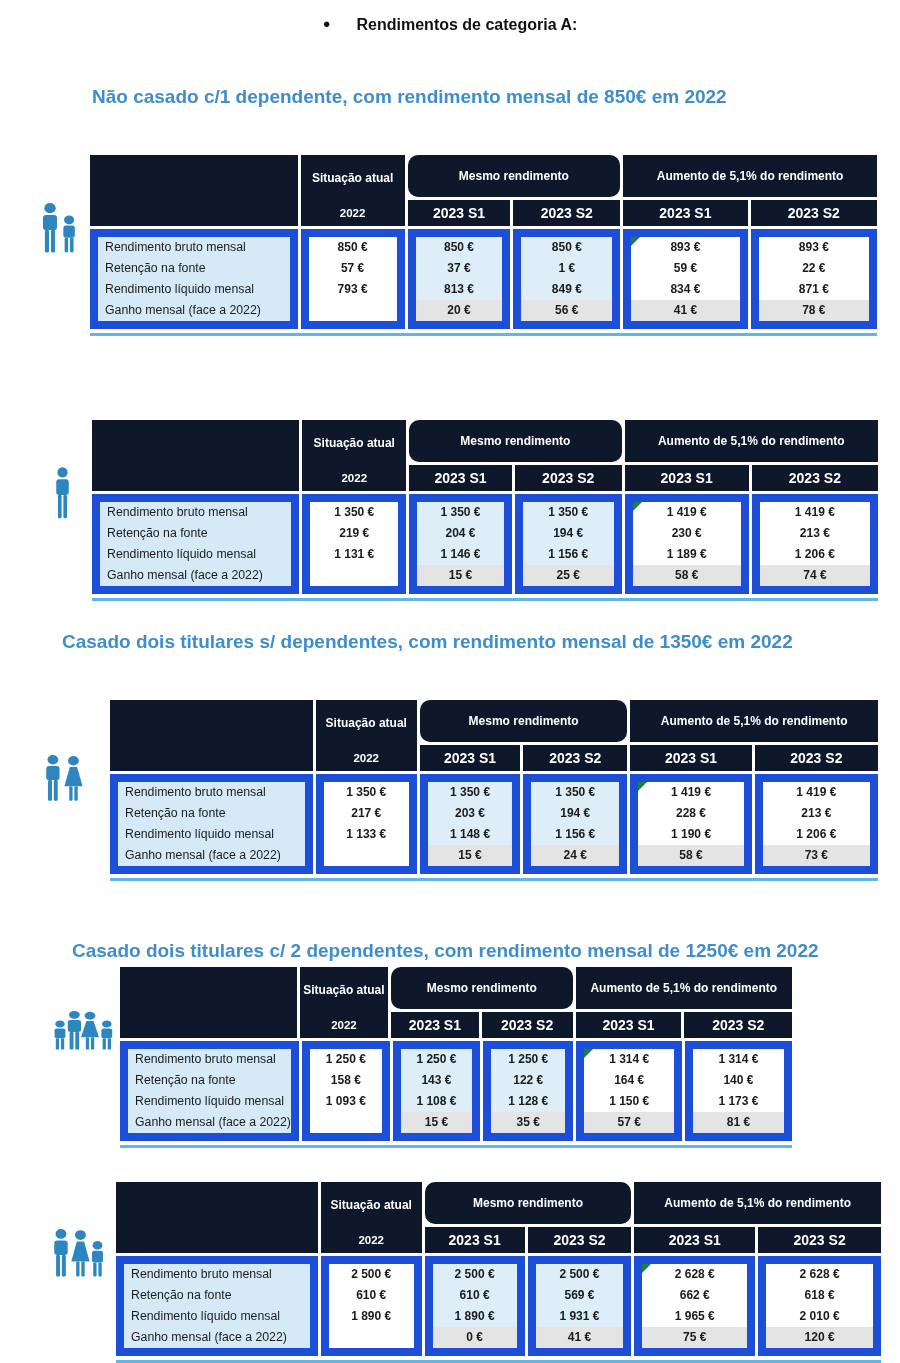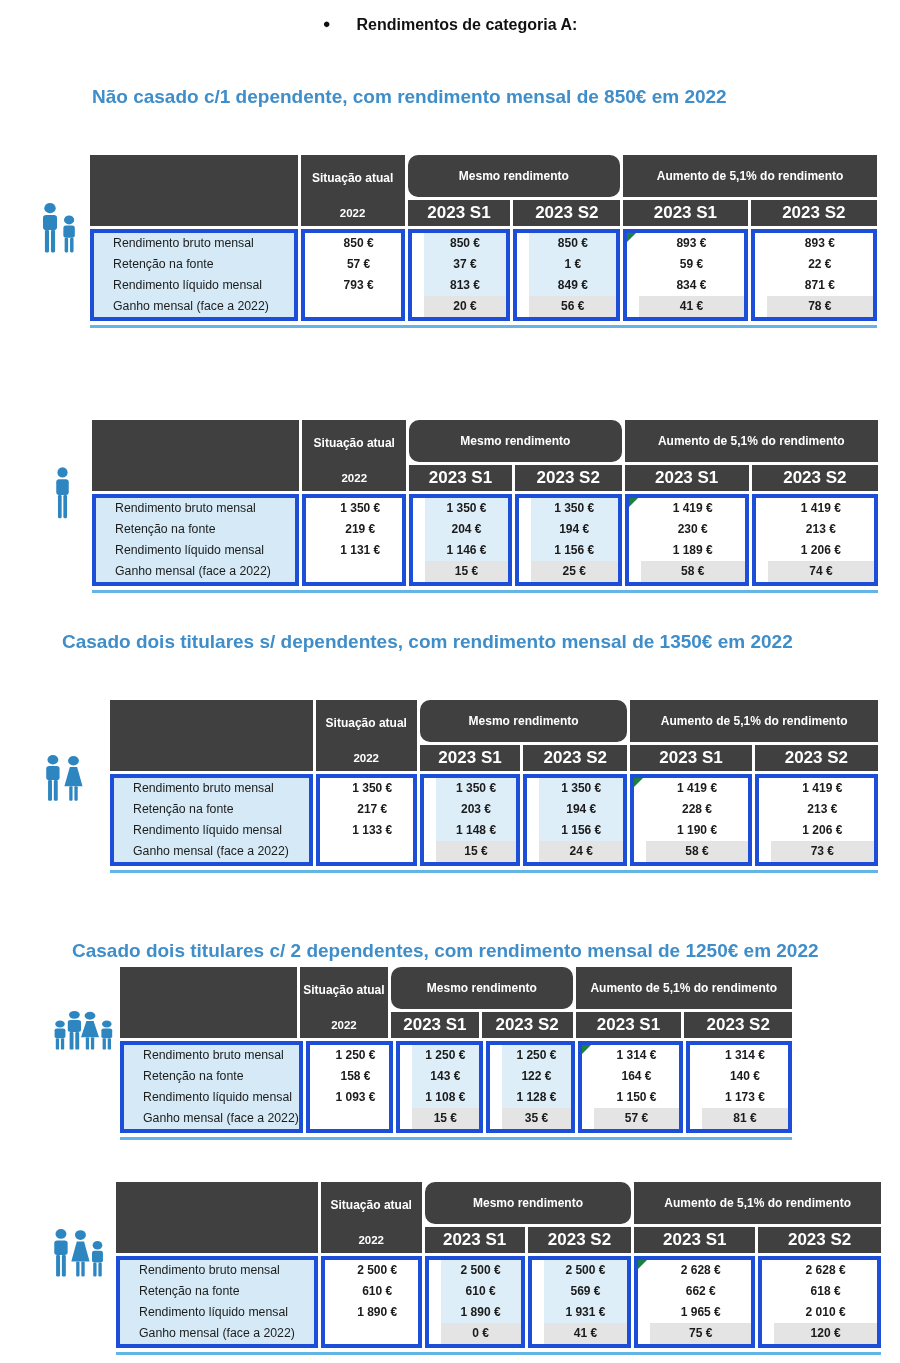--- a/index.html
+++ b/index.html
@@ -10,35 +10,35 @@
         font-size:16px;font-weight:bold;color:#111;}
   .bullet-title .dot{display:inline-block;margin-right:26px;font-size:13px;vertical-align:2px;}
 
   .section-title{position:absolute;font-size:19px;font-weight:bold;color:#3f8ec9;white-space:nowrap;}
 
   .picon{position:absolute;fill:#2e86c1;}
 
   .tbl{position:absolute;}
   .thead{display:grid;grid-template-columns:212fr 106fr 105fr 109fr 127fr 129fr;
          grid-template-rows:42px 26px;gap:3px;}
-  .hcell{background:#404040;color:#fff;display:flex;align-items:center;justify-content:center;
+  .hcell{background:#0f172a;color:#fff;display:flex;align-items:center;justify-content:center;
          font-weight:bold;font-size:12px;text-align:center;}
-  .hsub{font-size:17px;}
+  .hsub{font-size:14px;}
   .corner{grid-row:1/3;grid-column:1;}
   .situ{grid-row:1/3;grid-column:2;flex-direction:column;}
   .situ .top{flex:1;display:flex;align-items:center;justify-content:center;padding:0 2px;}
   .situ .bot{height:26px;display:flex;align-items:center;justify-content:center;font-size:11.5px;}
   .grp-mesmo{grid-row:1;grid-column:3/5;border-radius:10px;}
   .grp-aum{grid-row:1;grid-column:5/7;}
   .sub1{grid-row:2;grid-column:3;} .sub2{grid-row:2;grid-column:4;}
   .sub3{grid-row:2;grid-column:5;} .sub4{grid-row:2;grid-column:6;}
 
   .tbody{display:grid;grid-template-columns:212fr 106fr 105fr 109fr 127fr 129fr;
          column-gap:3px;margin-top:3px;}
-  .colbox{border:4px solid #1d4ed8;position:relative;background:#fff;padding-left:12px;}
+  .colbox{border:8px solid #1d4ed8;position:relative;background:#fff;}
   .cell{height:21px;line-height:21px;font-size:12px;overflow:hidden;}
   .label-col{background:#d5eaf6;}
   .cell.lbl{text-align:left;padding-left:7px;font-size:12.3px;color:#1c1c1c;white-space:nowrap;}
   .col-mes .cell{background:#ddeef8;}
   .col-2022 .cell,.col-aum .cell{background:#fff;}
   .col-mes .cell.g,.col-aum .cell.g{background:#e4e4e4;}
   .cell.val{text-align:center;font-weight:600;color:#1b1b1b;}
   .cell.val.g{font-weight:700;}
   .tri{position:absolute;top:0;left:0;width:0;height:0;
        border-top:9px solid #1e8040;border-right:9px solid transparent;z-index:2;}

